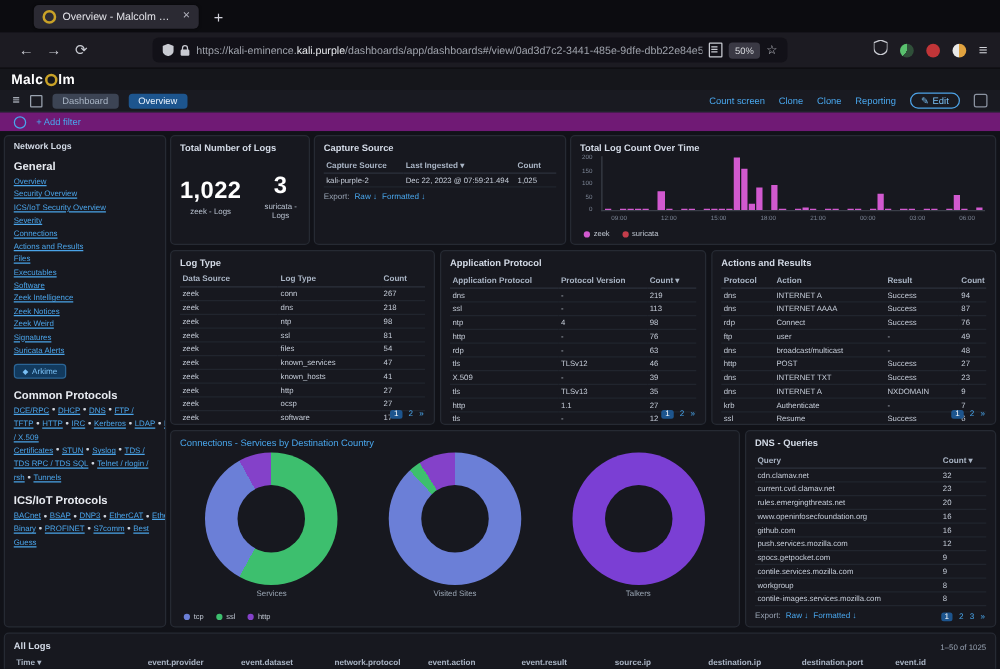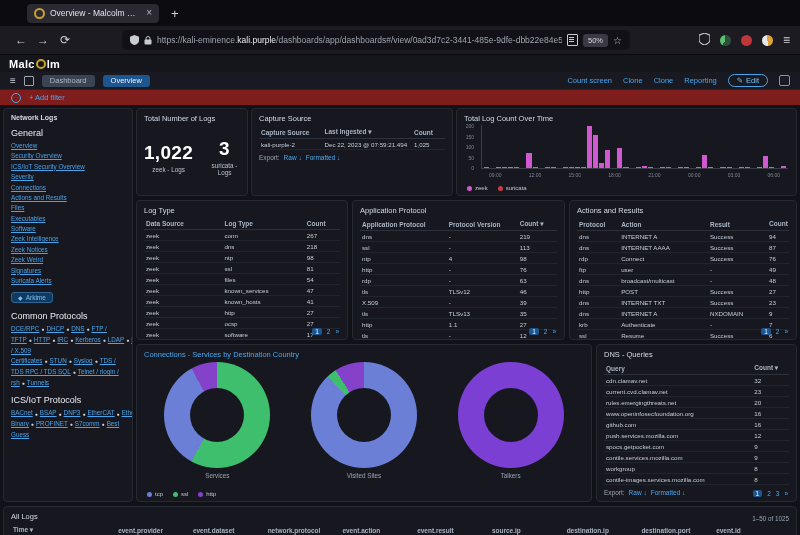--- a/index.html
+++ b/index.html
@@ -30,38 +30,38 @@
   .logo-o{width:6px;height:6px;border:2px solid #c9a227;border-radius:50%;display:inline-block;margin:0 1px}
   .dash-toolbar{height:17px;background:#191a21;display:flex;align-items:center;gap:8px;padding:0 10px;border-bottom:1px solid #232630}
   .dt-ico{color:#cdd4de;font-size:10px;line-height:1}
   .sq-ico{width:8px;height:8px;border:1px solid #9aa3b0;border-radius:1px;display:inline-block}
   .chip{font-size:7.5px;padding:1.5px 8px;border-radius:3px;line-height:1.2}
   .chip-dashboard{background:#3c4454;color:#aab6c6}
   .chip-overview{background:#1d558e;color:#eaf4ff}
   .toplinks{margin-left:auto;display:flex;gap:11px;align-items:center;font-size:7.5px;color:#49a6ec}
   .edit-btn{border:1px solid #4da3e8;border-radius:9px;padding:1px 8px;color:#7ac0f5;display:flex;gap:3px;align-items:center}
   .panel-opt{width:9px;height:9px;border:1px solid #8b93a1;border-radius:2px}
-  .filter-row{height:15px;display:flex;align-items:center;gap:8px;padding:0 11px;background:#7f1d1d}
+  .filter-row{height:15px;display:flex;align-items:center;gap:8px;padding:0 11px;background:#701a75}
   .filter-ic{width:8px;height:8px;border:1px solid #49a6ec;border-radius:50%}
   .addfilter{font-size:7.5px;color:#49a6ec}
   
   .content{position:relative;height:432px;background:#111218}
   .panel{position:absolute;background:#17181f;border:1px solid #262a33;border-radius:4px;box-sizing:border-box;padding:5px 7px;overflow:hidden}
-  .panel-title{font-size:7.5px;font-weight:400;color:#d3dae6;margin-bottom:3px;white-space:nowrap;overflow:hidden}
+  .panel-title{font-size:7.5px;font-weight:700;color:#d3dae6;margin-bottom:3px;white-space:nowrap;overflow:hidden}
   .panel-title.blue{color:#49a6ec;font-weight:400}
   table{width:100%;border-collapse:collapse;table-layout:fixed}
   th{font-size:6.5px;color:#a9b4c4;text-align:left;font-weight:700;padding:2px;border-bottom:1px solid #2c313c;white-space:nowrap;overflow:hidden}
   td{font-size:6.2px;color:#c6cdd9;padding:1.5px 2px;border-bottom:1px solid #21252e;white-space:nowrap;overflow:hidden}
   .export-row{font-size:6.5px;color:#9aa5b5;margin-top:4px}
   .export-row a{color:#49a6ec;text-decoration:none;margin-left:4px}
   .pager{position:absolute;right:8px;bottom:4px;font-size:6.5px;display:flex;gap:5px;color:#49a6ec}
   .pager .active{color:#fff;background:#1d558e;border-radius:2px;padding:0 3px}
   
   .sb-title{font-size:7px;font-weight:700;color:#d3dae6}
-  .sb-head{font-size:9px;font-weight:400;color:#e8ebf1;margin:7px 0 3px}
+  .sb-head{font-size:9px;font-weight:700;color:#e8ebf1;margin:7px 0 3px}
   .sb-link{display:block;font-size:6.3px;color:#4aa3e8;text-decoration:underline;line-height:1.65}
   .sb-inline{font-size:6.3px;line-height:1.7}
   .sb-inline a{color:#4aa3e8;text-decoration:underline}
   .bull{color:#cfd5de;font-size:5px;margin:0 2px;vertical-align:middle}
   .arkime{display:inline-flex;align-items:center;gap:3px;background:#123a5e;border:1px solid #2b6596;border-radius:3px;padding:1px 6px;margin-top:3px;font-size:6.5px;color:#7ac0f5}
   .ark-ic{color:#7ac0f5;font-size:6px}
   
   .metrics{display:flex;gap:16px;justify-content:center;align-items:center;height:calc(100% - 14px)}
   .metric-value{font-size:19px;font-weight:700;color:#fff;text-align:center;letter-spacing:.3px}
   .metric-label{font-size:6.3px;color:#b9c2d0;text-align:center;margin-top:2px}

